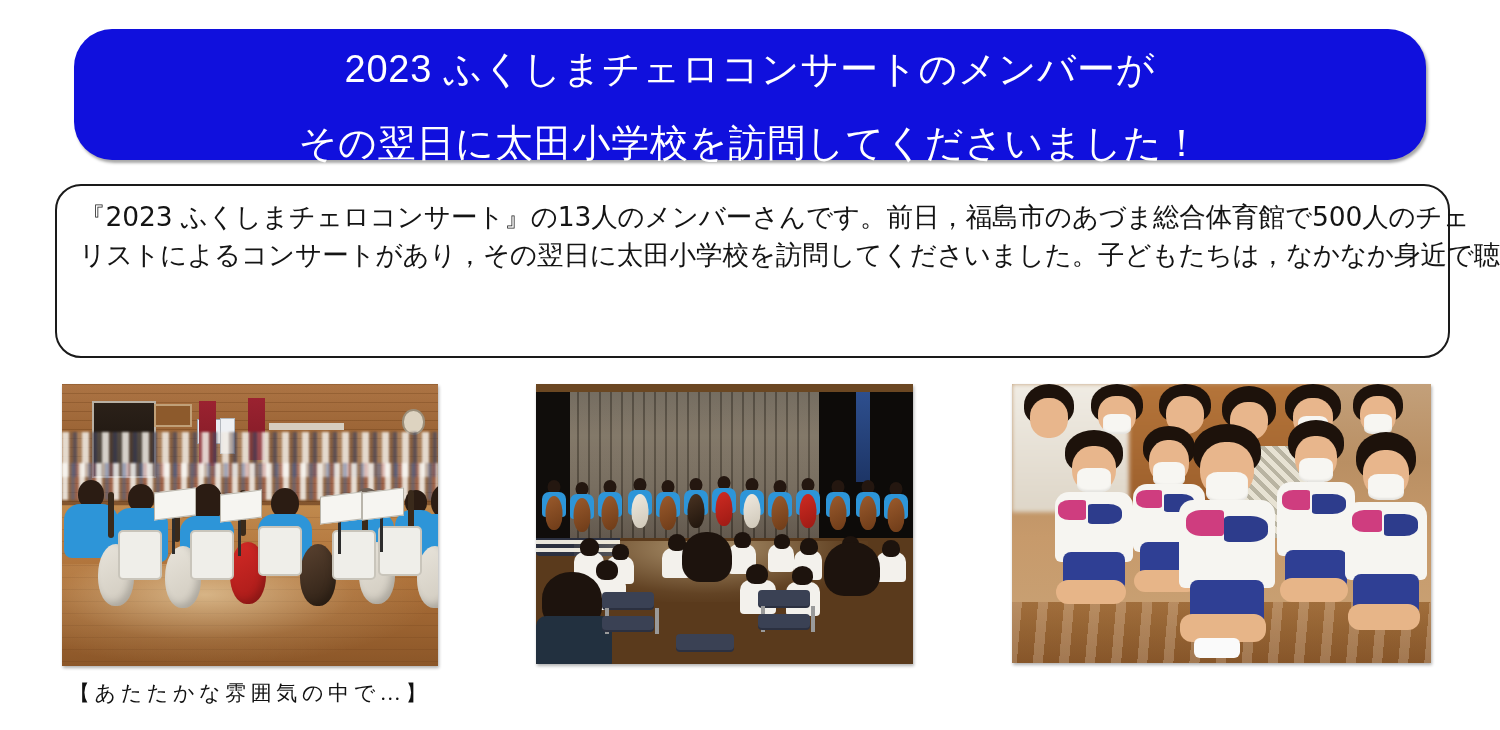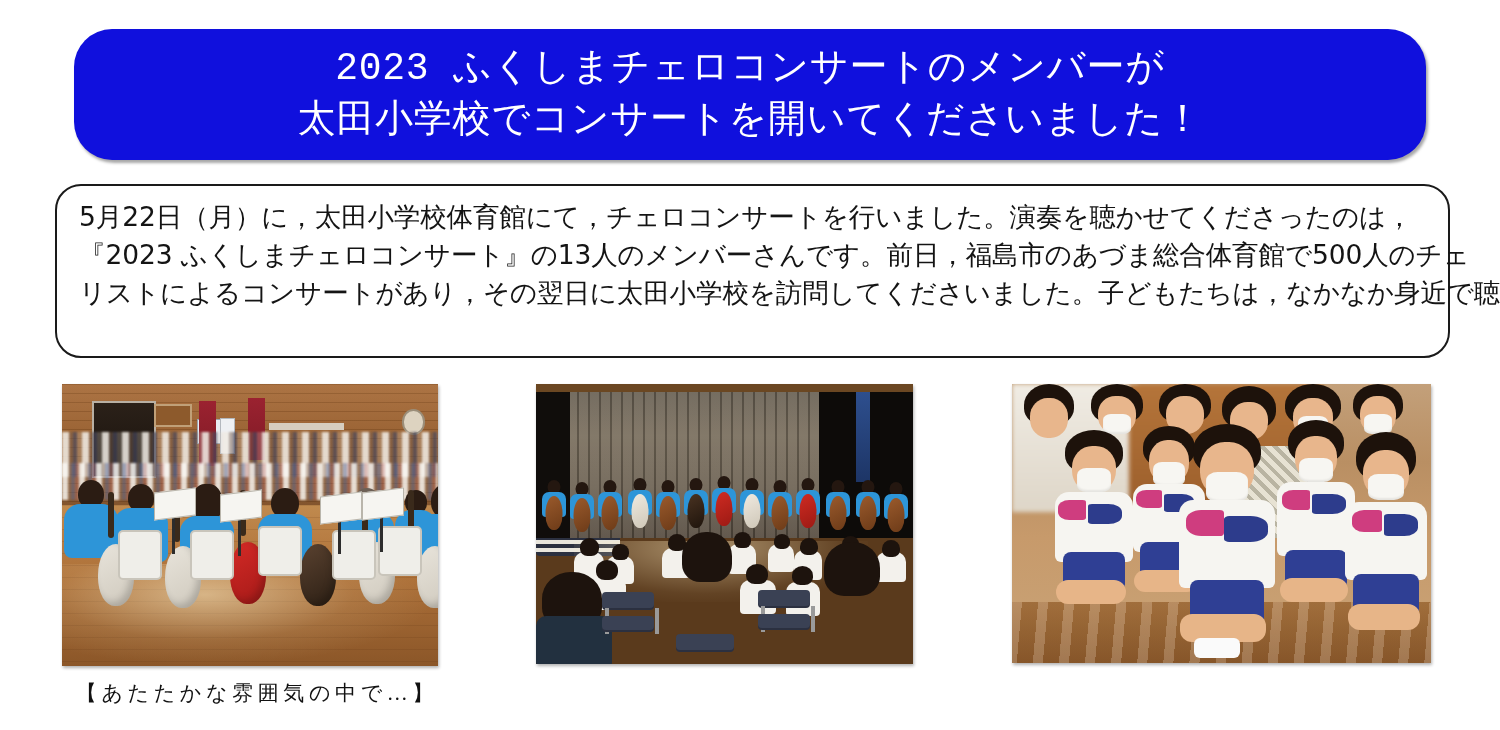--- a/index.html
+++ b/index.html
@@ -32,21 +32,22 @@
     justify-content: center;
   }
   .banner-line {
     color: #ffffff;
     font-size: 38px;
     line-height: 52px;
     letter-spacing: 0.02em;
     font-weight: 500;
     white-space: nowrap;
     text-align: center;
-    font-family: Liberation Mono, monospace;
+    font-family: Liberation Sans, sans-serif;
+    margin-top: 22px;
   }
 
   
   #article-box {
     position: absolute;
     left: 55px;
     top: 184px;
     width: 1395px;
     height: 174px;
     border: 2.2px solid #1a1a1a;
@@ -77,21 +78,21 @@
     top: 0;
   }
   .photo-frame {
     position: relative;
     overflow: hidden;
     background: #5a3a1c;
     box-shadow: 1px 2px 3px rgba(0,0,0,0.30);
   }
   .photo-caption {
     margin-top: 13px;
-    text-align: right;
+    text-align: center;
     font-size: 21px;
     letter-spacing: 0.22em;
     color: #111111;
     white-space: nowrap;
     font-family: Liberation Serif, serif;
   }
 
   
   #photo-cell-1 { left: 62px;   width: 376px; }
   #photo-cell-1 .photo-frame { width: 376px; height: 282px; }
@@ -309,25 +310,24 @@
   #scene3 .adult-shirt {
     position:absolute; border-radius:18px 18px 6px 6px;
     background: repeating-linear-gradient(45deg,#e7e2d3 0px,#e7e2d3 5px,#b9b4a2 5px,#b9b4a2 9px);
   }
 </style>
 </head>
 <body>
 
 <div id="header-banner">
   <div class="banner-line">2023 ふくしまチェロコンサートのメンバーが</div>
-  <div class="banner-line">太田小学校でコンサートを開いてくださいました！</div>
+  <div class="banner-line">その翌日に太田小学校を訪問してくださいました！</div>
 </div>
 
 <div id="article-box">
-  <div class="article-line">5月22日（月）に，太田小学校体育館にて，チェロコンサートを行いました。演奏を聴かせてくださったのは，</div>
   <div class="article-line">『2023 ふくしまチェロコンサート』の13人のメンバーさんです。前日，福島市のあづま総合体育館で500人のチェ</div>
   <div class="article-line">リストによるコンサートがあり，その翌日に太田小学校を訪問してくださいました。子どもたちは，なかなか身近で聴く</div>
 </div>
 
 <div id="photo-row">
 
   <div class="photo-cell" id="photo-cell-1">
     <div class="photo-frame">
       <div id="scene1">
         <div class="layer wall"></div>

